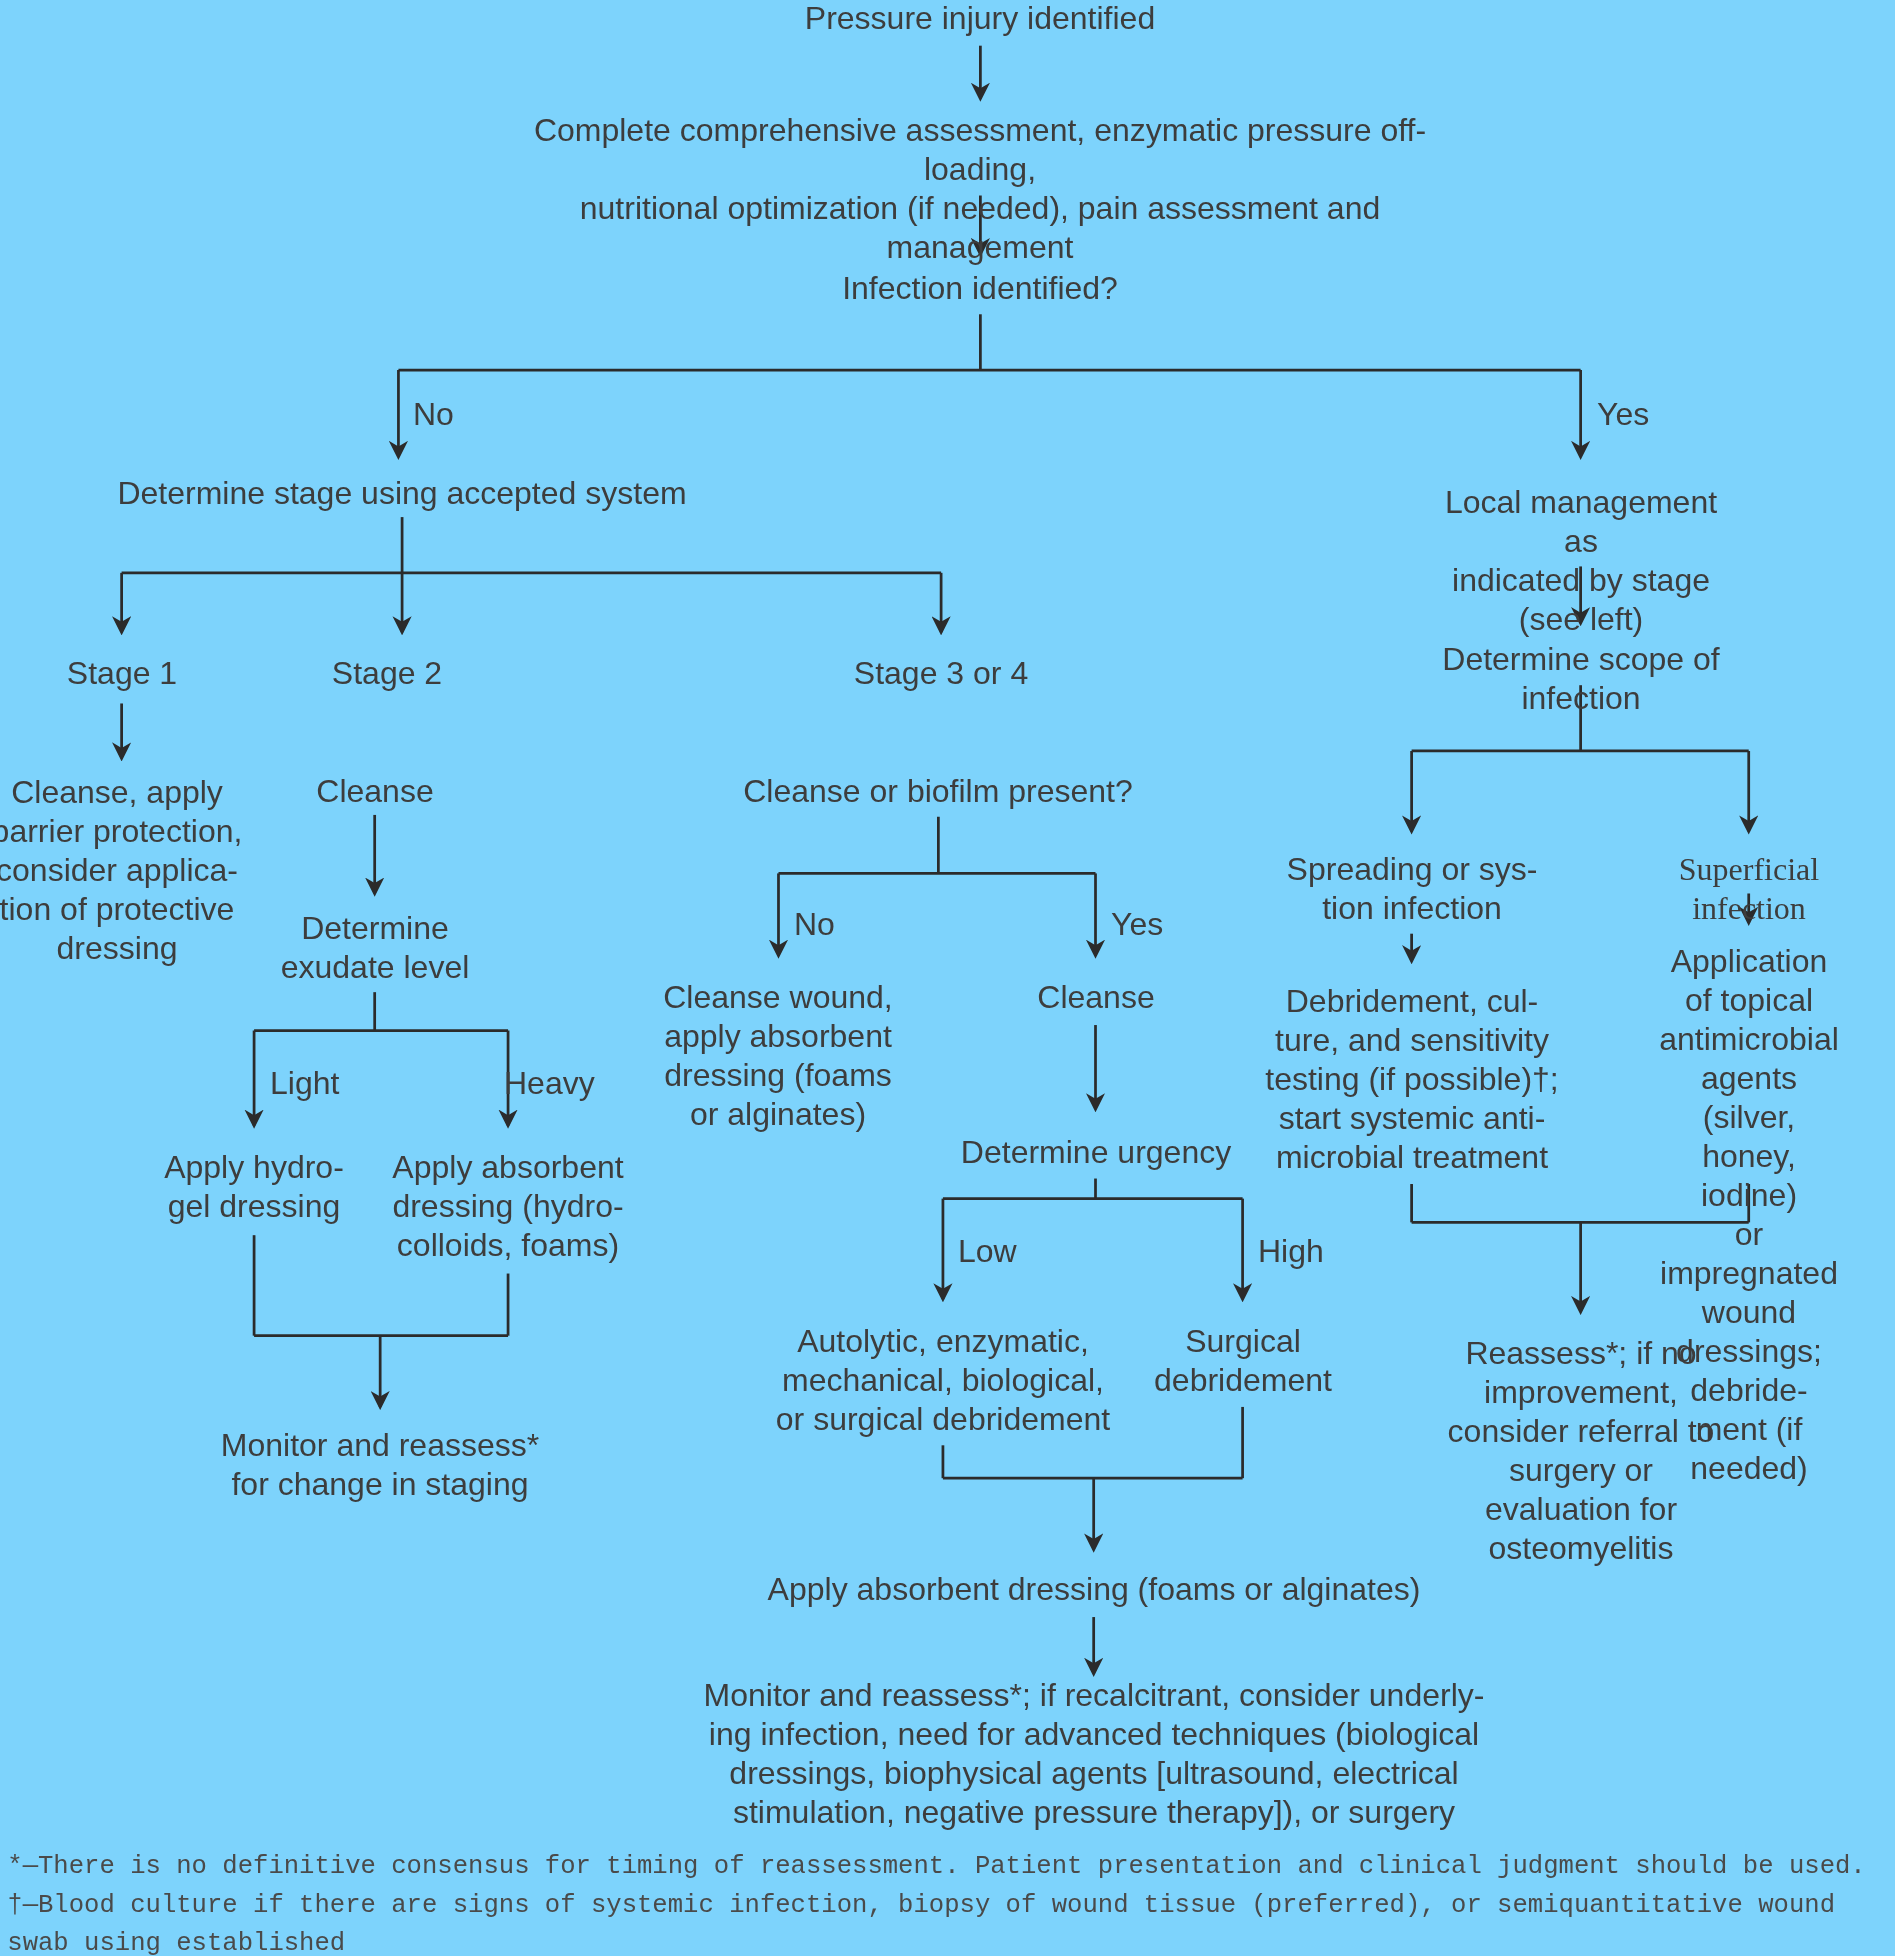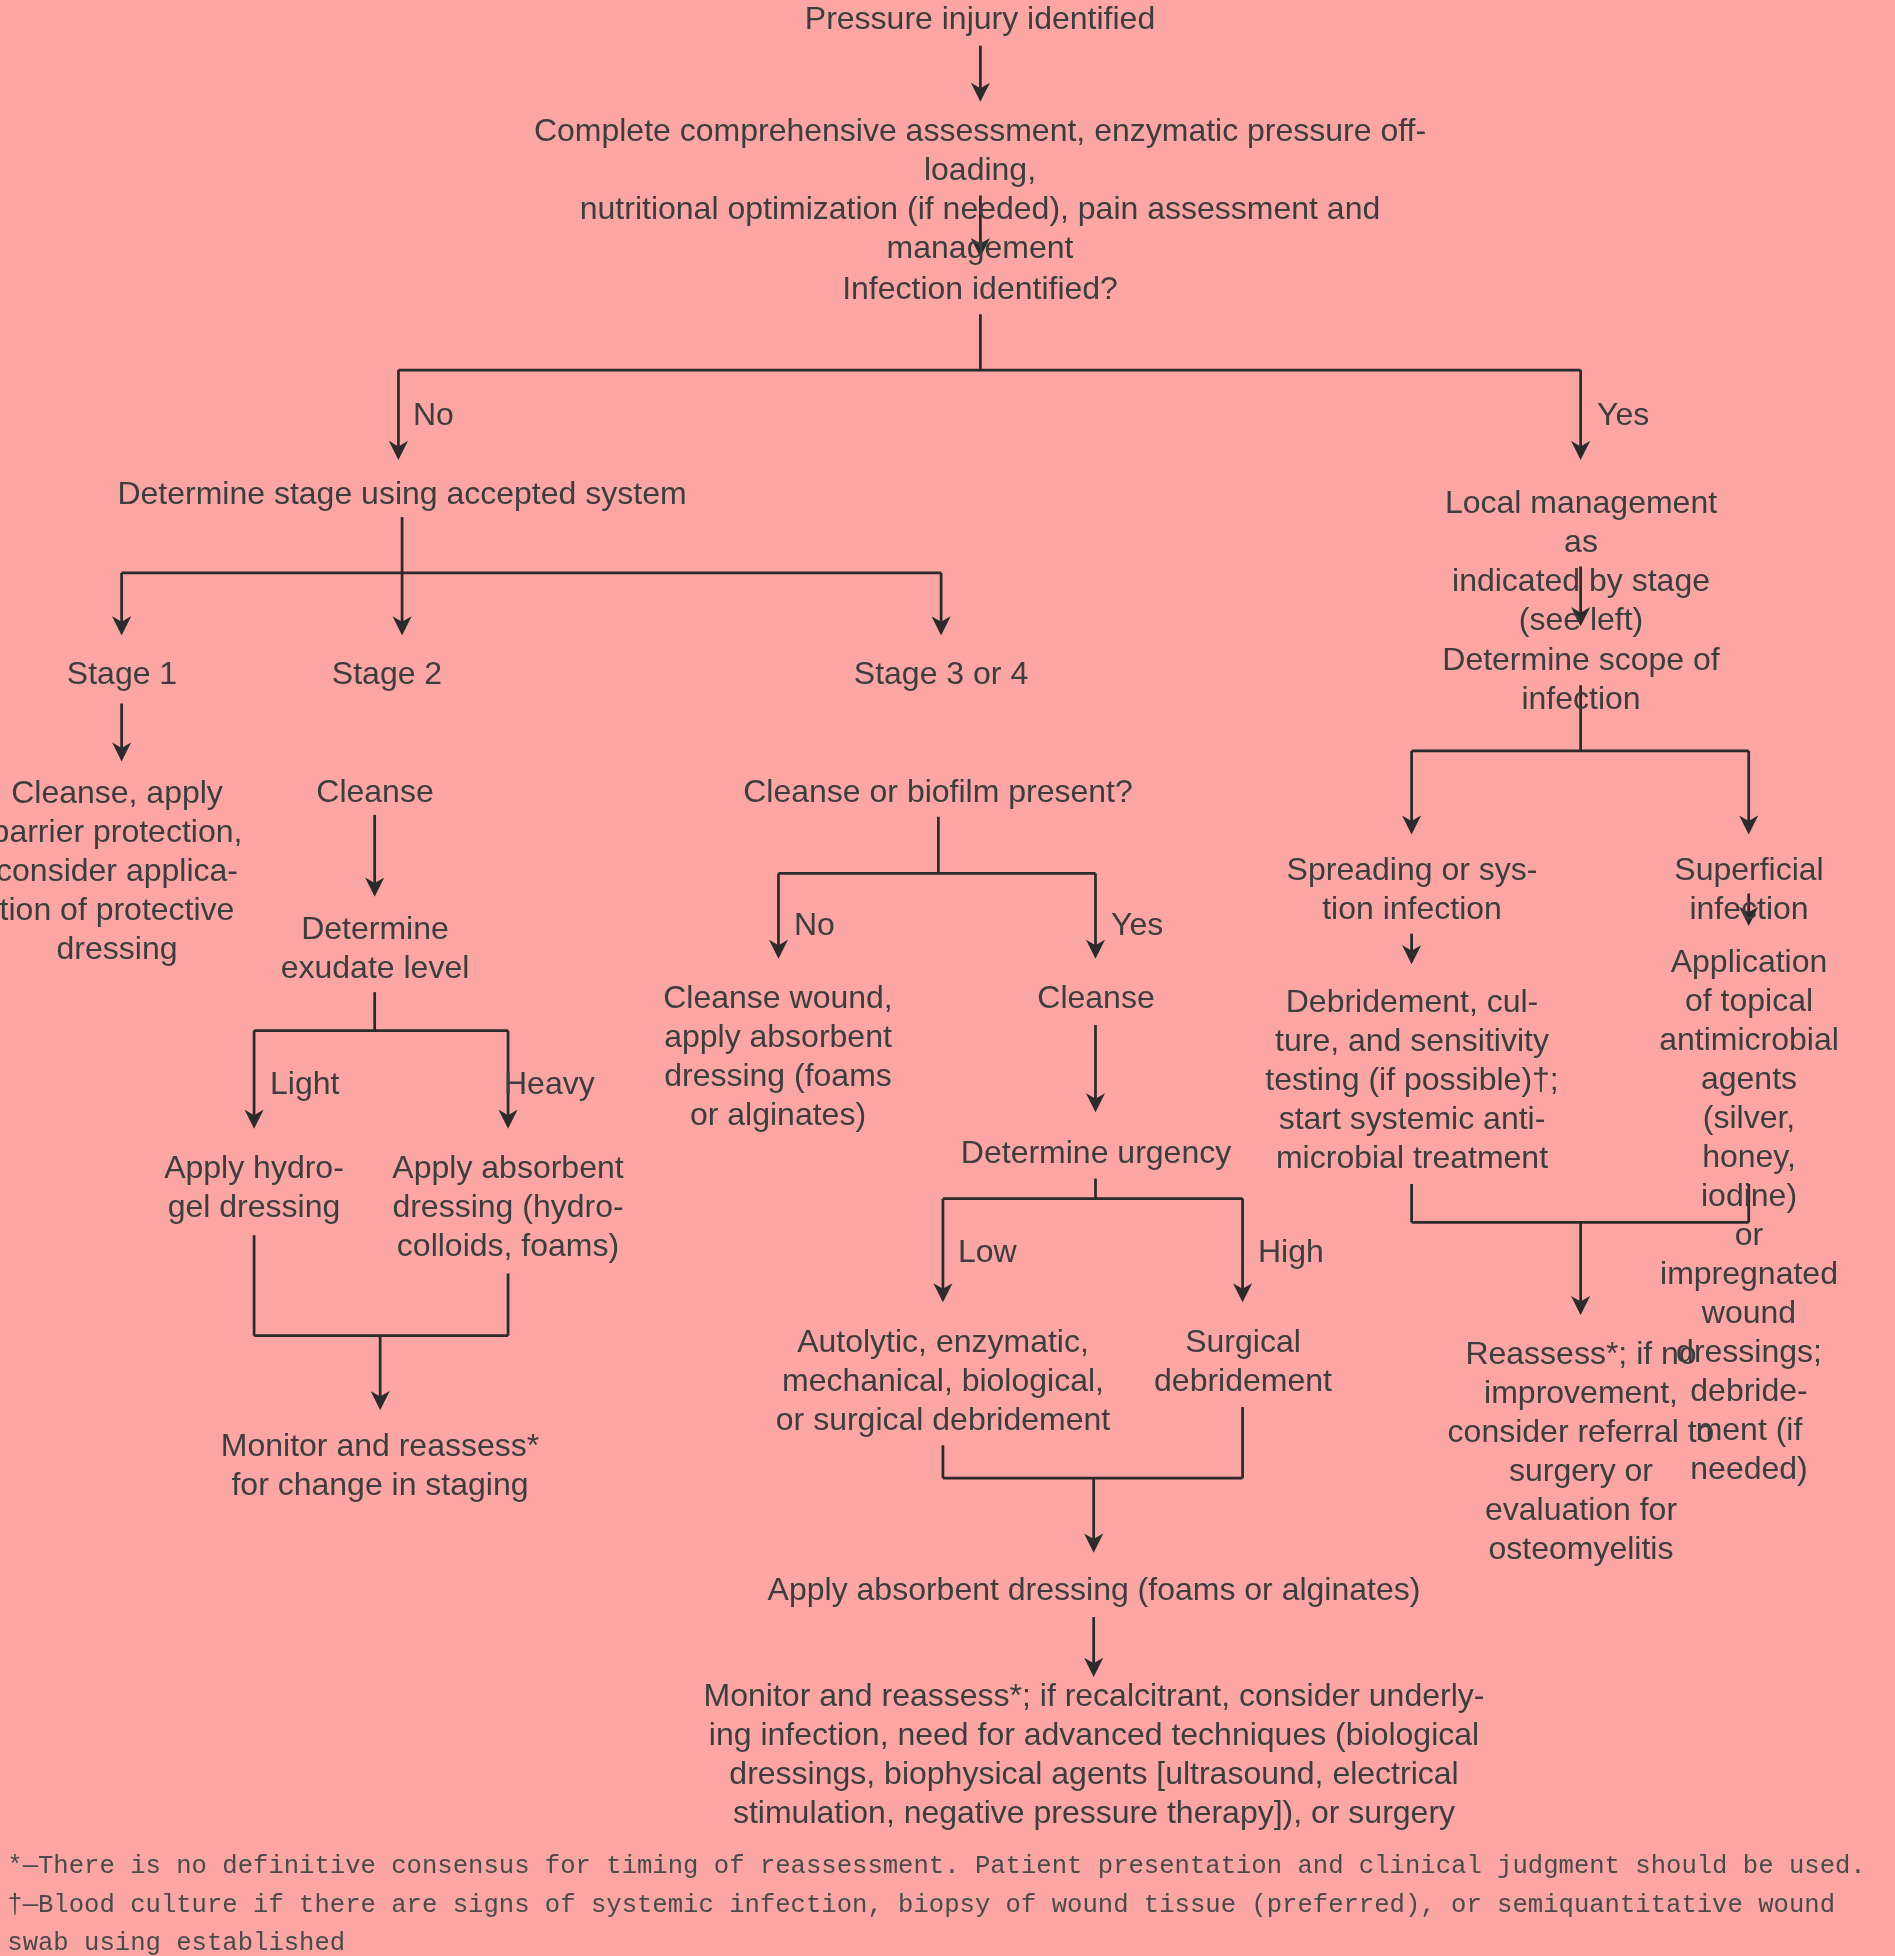--- a/index.html
+++ b/index.html
@@ -1,20 +1,20 @@
 <!DOCTYPE html>
 <html style="font-size:14.6px"><head>
 <meta charset="utf-8">
 <style>
   html, body { margin: 0; padding: 0; background: #ffffff; }
   .canvas {
     position: relative;
     width: 1895px;
     height: 1956px;
-    background: #fca5a5;
+    background: #7dd3fc;
     font-family: "Liberation Sans", sans-serif;
     overflow: hidden;
   }
   .connectors {
     position: absolute;
     left: 0; top: 0;
     width: 1895px; height: 1956px;
   }
   .node {
     position: absolute;
@@ -142,21 +142,21 @@
       <div class="node" style="left: 1243px; top: 1322px;">Surgical
 debridement</div>
       <div class="node" style="left: 1094px; top: 1570px;">Apply absorbent dressing (foams or alginates)</div>
       <div class="node" style="left: 1094px; top: 1676px;">Monitor and reassess*; if recalcitrant, consider underly-
 ing infection, need for advanced techniques (biological
 dressings, biophysical agents [ultrasound, electrical
 stimulation, negative pressure therapy]), or surgery</div>
       <div class="node" style="left: 1581px; top: 640px;">Determine scope of infection</div>
       <div class="node" style="left: 1412px; top: 850px;">Spreading or sys-
 tion infection</div>
-      <div class="node" style="left: 1749px; top: 850px;">Superficial infection</div>
+      <div class="node" style="left: 1749px; top: 850px; font-family: Liberation Serif, serif;">Superficial infection</div>
       <div class="node" style="left: 1412px; top: 982px;">Debridement, cul-
 ture, and sensitivity
 testing (if possible)†;
 start systemic anti-
 microbial treatment</div>
       <div class="node" style="left: 1749px; top: 942px;">Application of topical
 antimicrobial agents
 (silver, honey, iodine)
 or impregnated wound
 dressings; debride-

